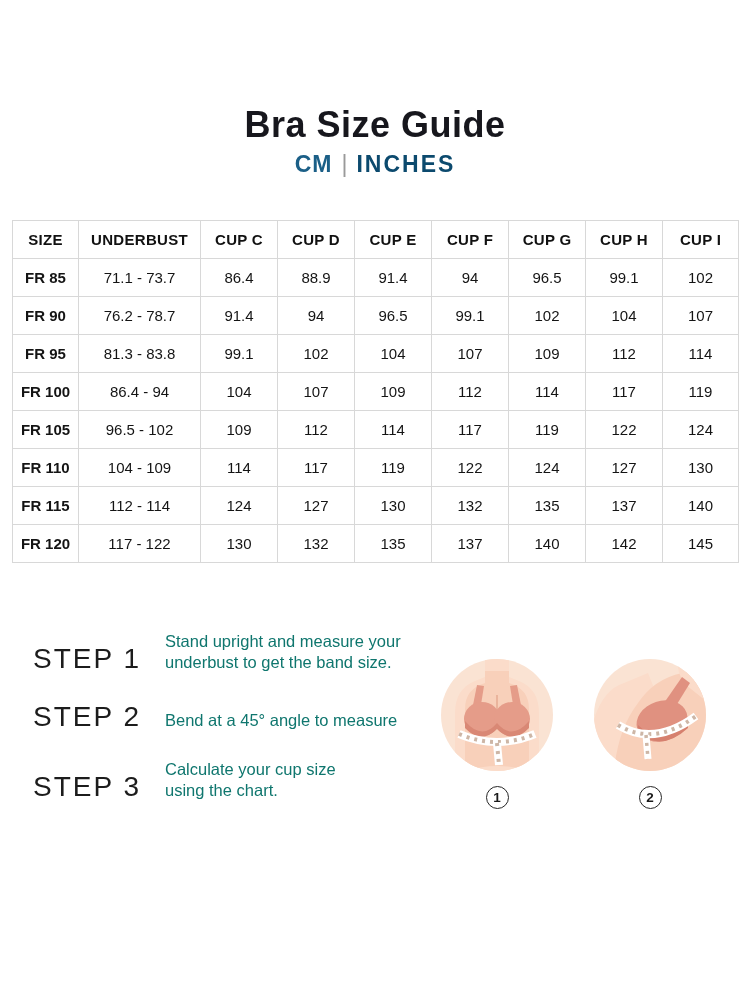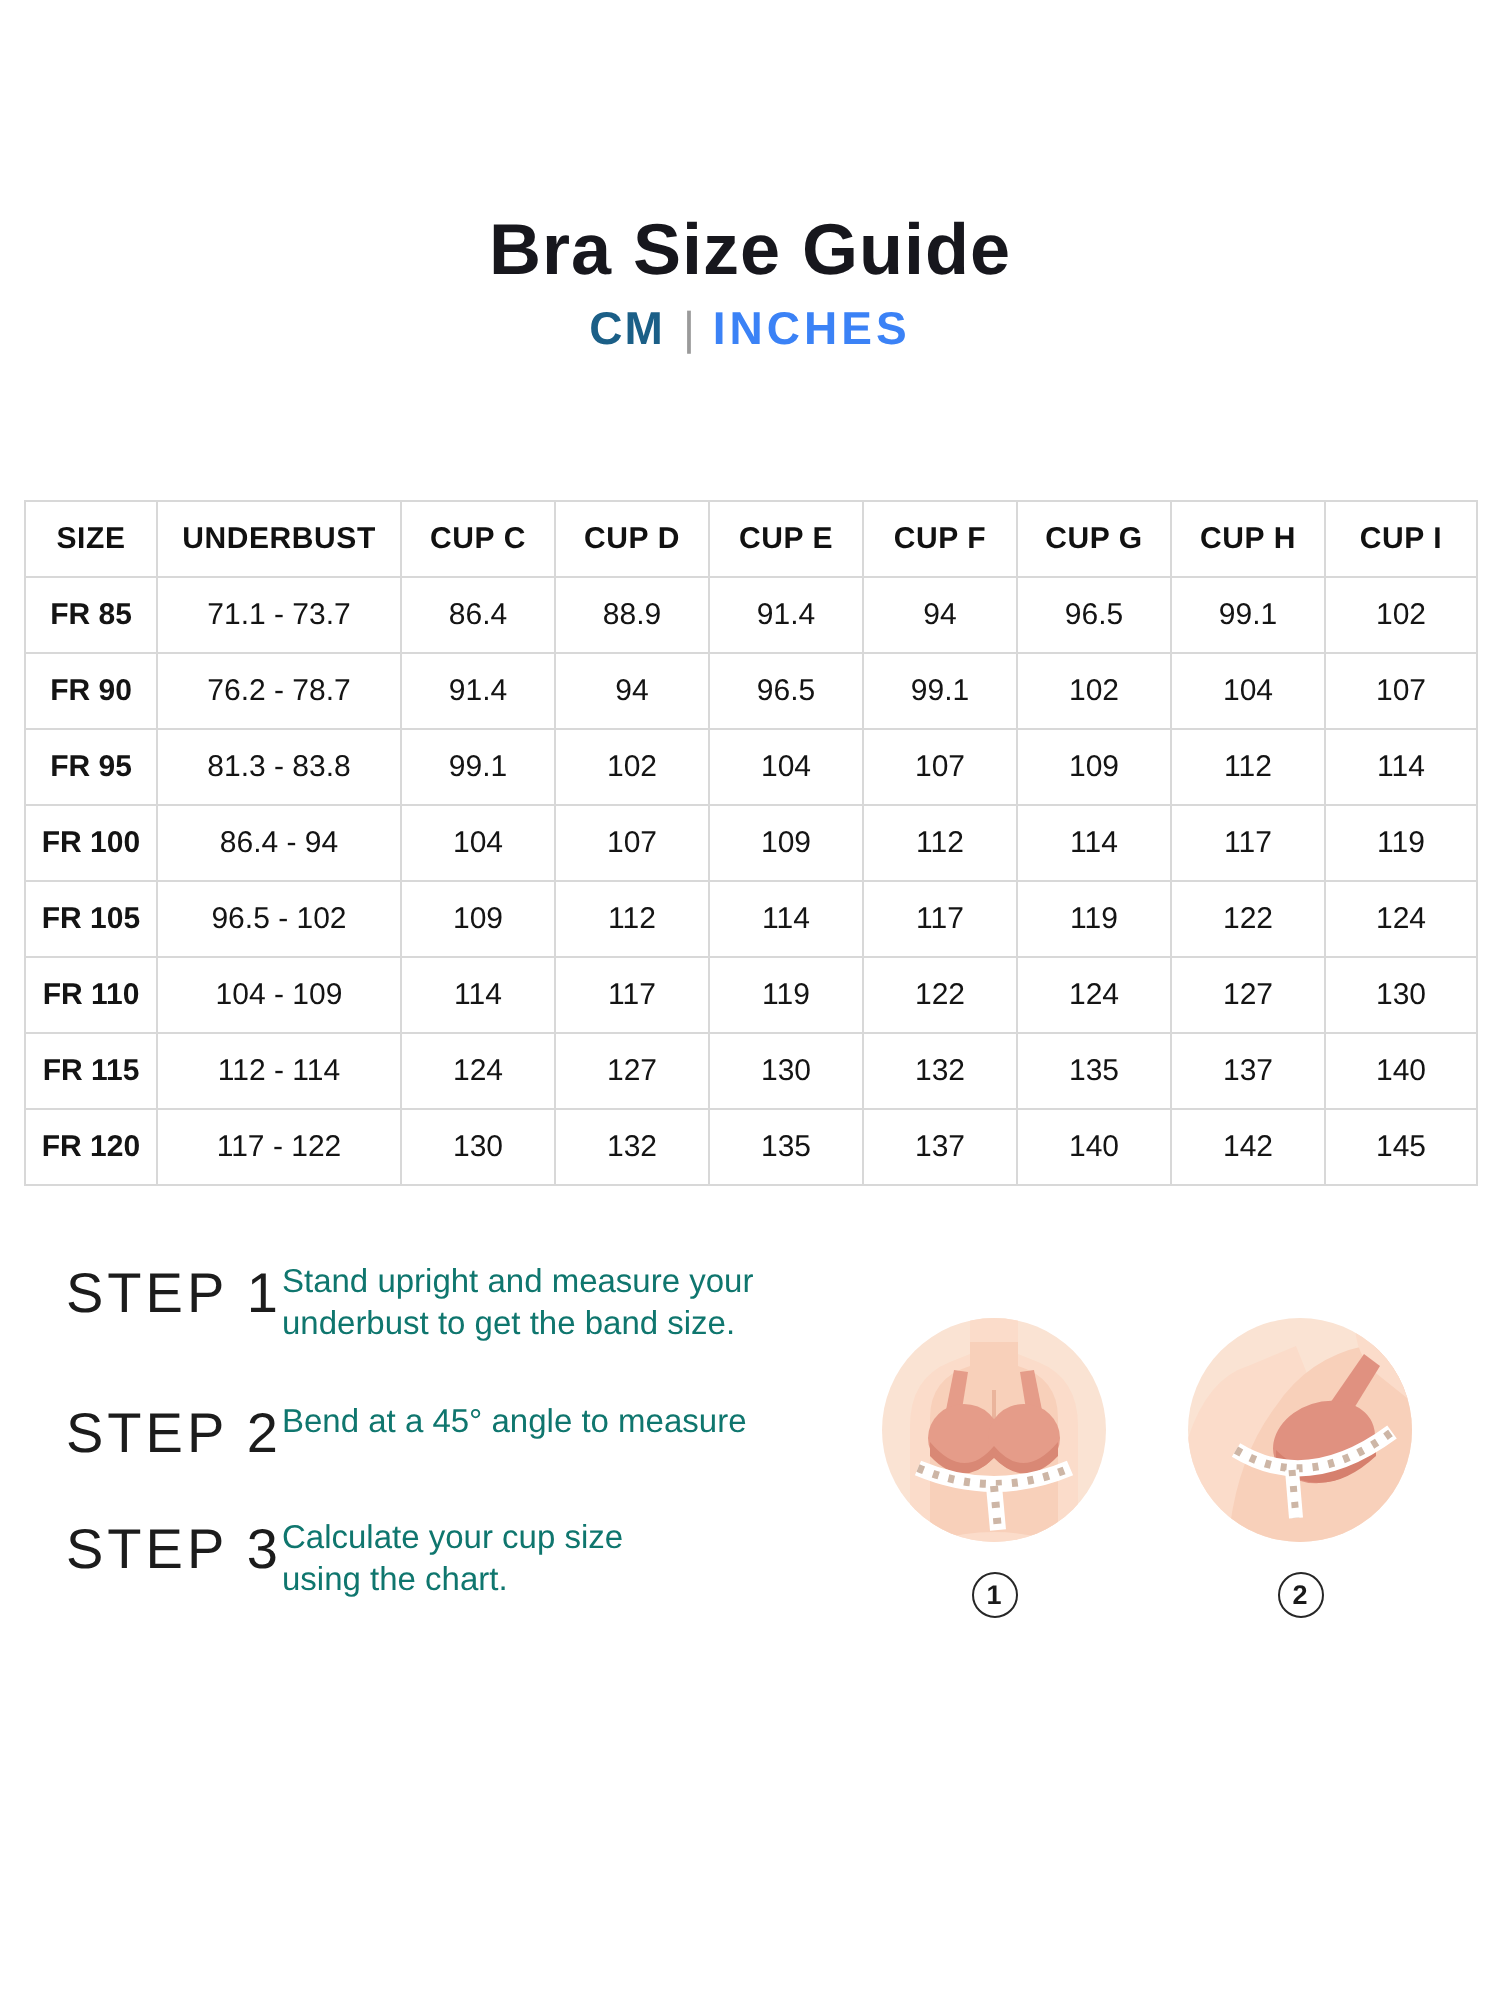--- a/index.html
+++ b/index.html
@@ -22,44 +22,44 @@
   }
   .units {
     margin-top: 7px;
     text-align: center;
     font-size: 23px;
     font-weight: 700;
     line-height: 1.1;
   }
   .units .cm { color: #1b5f87; letter-spacing: 1px; cursor: pointer; }
   .units .sep { color: #9a9a9a; font-weight: 400; padding: 0 9px; }
-  .units .inches { color: #3b82f6; letter-spacing: 2px; cursor: pointer; }
+  .units .inches { color: #0c4a6e; letter-spacing: 2px; cursor: pointer; }
 
   table.size-chart {
     position: absolute;
-    left: 12px; top: 250px;
+    left: 12px; top: 220px;
     width: 726px;
     border-collapse: collapse;
     table-layout: fixed;
   }
   .size-chart th, .size-chart td {
     border: 1px solid #d8d8d8;
     height: 37px;
     padding: 0;
     text-align: center;
     vertical-align: middle;
     font-size: 15px;
     color: #141414;
     background: #ffffff;
   }
   .size-chart th { font-weight: 700; letter-spacing: 0.3px; color: #111111; }
   .size-chart td.col-size { font-weight: 700; }
 
   .steps { position: absolute; left: 33px; top: 631px; width: 390px; }
-  .step { display: flex; align-items: flex-start; margin-bottom: 28px; }
+  .step { display: flex; align-items: flex-end; margin-bottom: 28px; gap: 24px; }
   .step-label {
     flex: 0 0 107px;
     font-size: 28px;
     font-weight: 400;
     letter-spacing: 2px;
     color: #1c1c1c;
     line-height: 1;
     padding-top: 2px;
     white-space: nowrap;
   }

